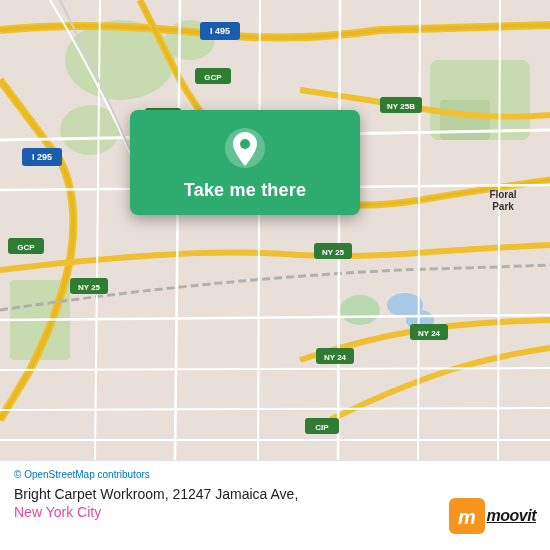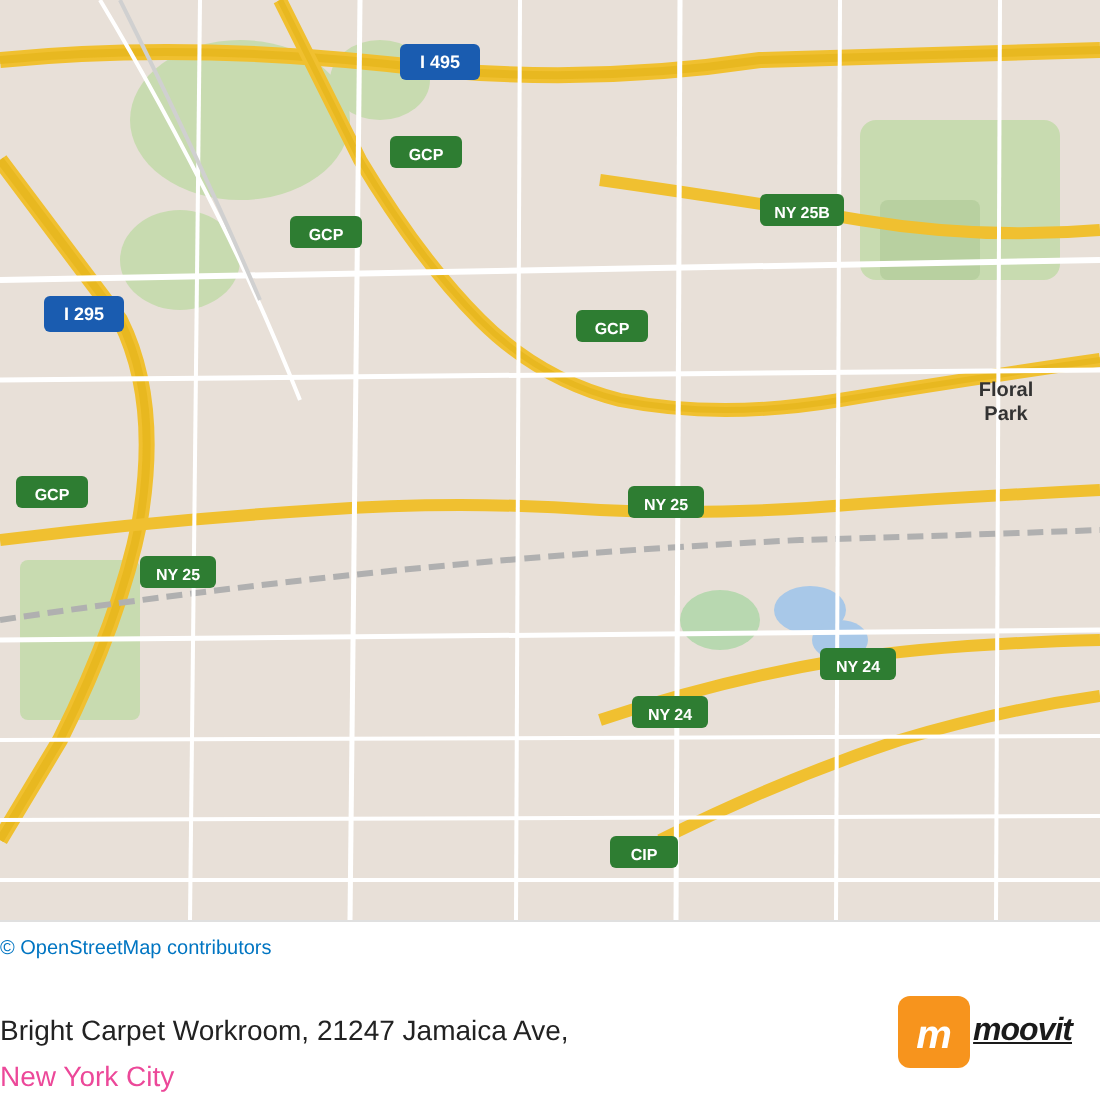--- a/index.html
+++ b/index.html
@@ -58,42 +58,41 @@
       text-align: center;
     }
 
     
     #info-bar {
       width: 550px;
       height: 90px;
       background: #fff;
       display: flex;
       flex-direction: column;
-      justify-content: space-between;
-      padding: 8px 14px 4px 0;
+      justify-content: flex-start;
+      padding: 8px 14px 4px 14px;
       border-top: 1px solid #e0e0e0;
       position: relative;
     }
 
     #osm-credit {
       font-size: 10px;
       color: #777;
       margin-bottom: 6px;
     }
 
     #osm-link {
       color: #0075c2;
     }
 
     #address-line {
       font-size: 14px;
       font-weight: 500;
       color: #222;
       margin-bottom: 2px;
-      margin-top: 15px;
     }
 
     #city-line {
       font-size: 14px;
       font-weight: 500;
       color: #ec4899;
     }
 
     
     #moovit-logo {
@@ -207,20 +206,32 @@
     <rect x="410" y="324" width="38" height="16" fill="#2e7d32" rx="3"></rect>
     <text x="429" y="336" text-anchor="middle" fill="white" font-size="8" font-weight="bold">NY 24</text>
 
     <rect x="305" y="418" width="34" height="16" fill="#2e7d32" rx="3"></rect>
     <text x="322" y="430" text-anchor="middle" fill="white" font-size="8" font-weight="bold">CIP</text>
 
     <text x="503" y="198" text-anchor="middle" fill="#333" font-size="10" font-weight="600">Floral</text>
     <text x="503" y="210" text-anchor="middle" fill="#333" font-size="10" font-weight="600">Park</text>
   </svg>
 
+  <div id="cta-overlay">
+
+    <svg id="location-pin" viewBox="0 0 44 44" xmlns="http://www.w3.org/2000/svg">
+
+      <circle cx="22" cy="22" r="20" fill="rgba(255,255,255,0.25)"></circle>
+
+      <path d="M22 6 C15.4,6 10,11.4 10,18 C10,26 22,40 22,40 C22,40 34,26 34,18 C34,11.4 28.6,6 22,6 Z" fill="white"></path>
+
+      <circle cx="22" cy="18" r="5" fill="#2eab6e"></circle>
+    </svg>
+    <span id="cta-button-label">Take me there</span>
+  </div>
 </div>
 
 <div id="info-bar">
   <div id="osm-credit">
     <span id="osm-link">© OpenStreetMap contributors</span>
   </div>
   <div id="address-line">Bright Carpet Workroom, 21247 Jamaica Ave,</div>
   <div id="city-line">New York City</div>
 
   <div id="moovit-logo">

